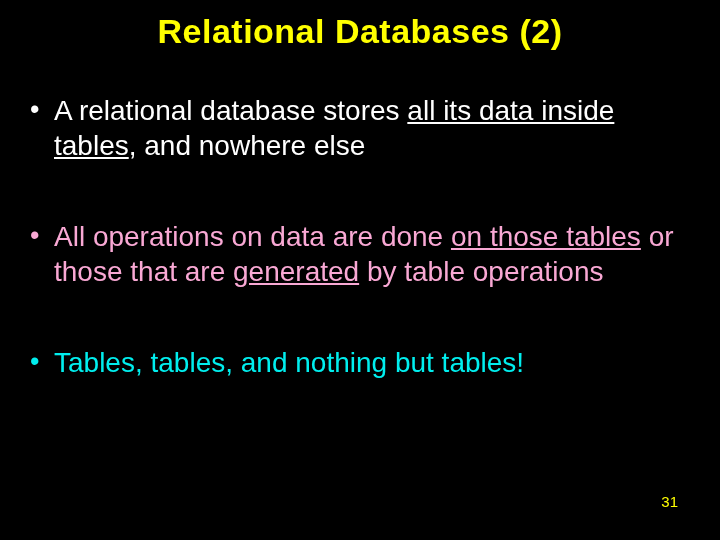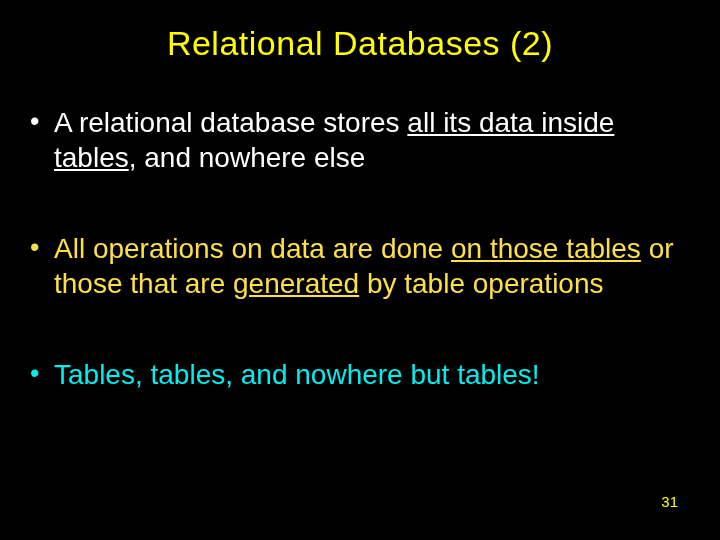--- a/index.html
+++ b/index.html
@@ -14,23 +14,23 @@
   }
   .slide {
     width: 720px;
     height: 540px;
     position: relative;
     box-sizing: border-box;
   }
   .title {
     color: #ffff00;
     font-size: 34px;
-    font-weight: 400;
+    font-weight: 700;
     text-align: center;
-    padding-top: 24px;
+    padding-top: 12px;
     margin: 0;
     letter-spacing: 0.5px;
   }
   .content {
     padding: 42px 24px 0 24px;
   }
   ul {
     list-style: none;
     margin: 0;
     padding: 0;
@@ -43,21 +43,21 @@
     position: relative;
   }
   li::before {
     content: "•";
     position: absolute;
     left: 6px;
     top: 0;
     font-size: 27px;
   }
   .bullet-white, .bullet-white::before { color: #ffffff; }
-  .bullet-green, .bullet-green::before { color: #fde047; }
+  .bullet-green, .bullet-green::before { color: #f9a8d4; }
   .bullet-cyan,  .bullet-cyan::before  { color: #00eeee; }
   .underline { text-decoration: underline; }
   .pagenum {
     position: absolute;
     right: 42px;
     bottom: 30px;
     color: #ffff00;
     font-size: 15px;
     margin-top: 36px;
   }
@@ -74,21 +74,21 @@
 
       <li class="bullet-white">
         <span>A relational database stores </span><span class="underline">all its data inside tables</span><span>, and nowhere else</span>
       </li>
 
       <li class="bullet-green">
         <span>All operations on data are done </span><span class="underline">on those tables</span><span> or those that are </span><span class="underline">generated</span><span> by table operations</span>
       </li>
 
       <li class="bullet-cyan">
-        <span>Tables, tables, and nowhere but tables!</span>
+        <span>Tables, tables, and nothing but tables!</span>
       </li>
 
     </ul>
   </div>
 
   <div class="pagenum">31</div>
 
 </div>
 
 </body></html>

